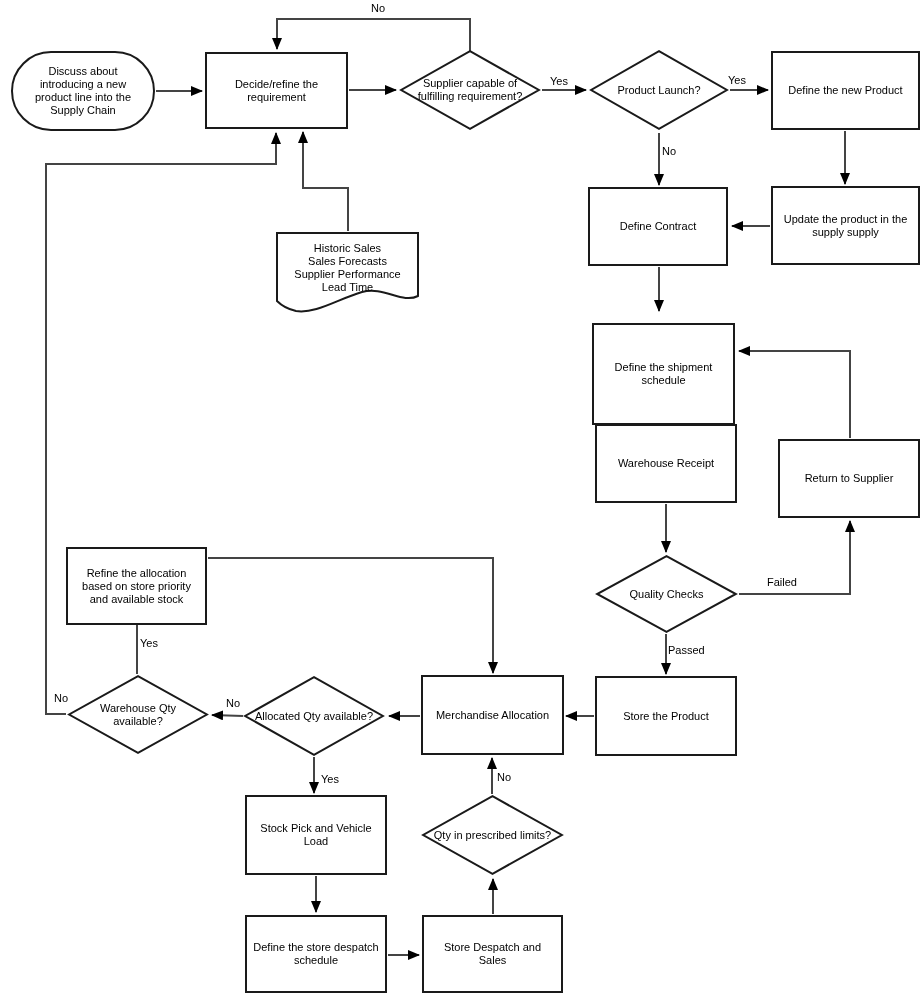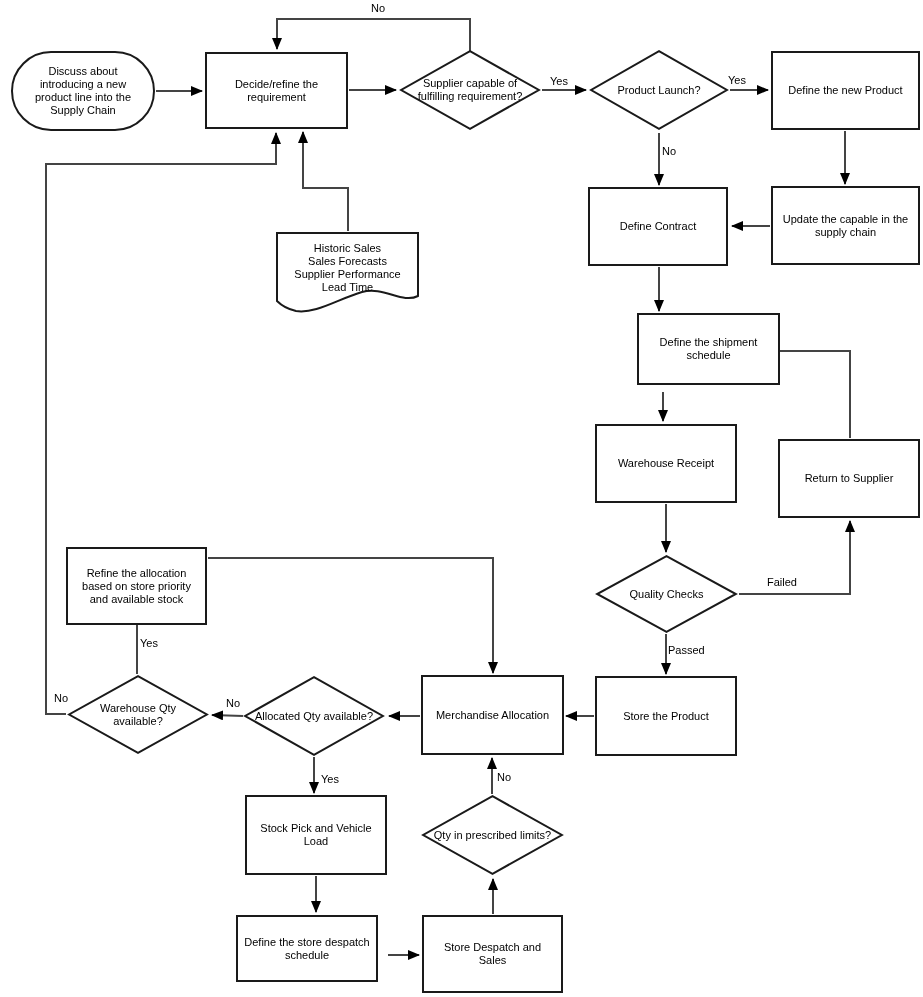--- a/index.html
+++ b/index.html
@@ -85,28 +85,28 @@
       <polygon points="50,1.5 98.5,50 50,98.5 1.5,50" vector-effect="non-scaling-stroke"></polygon>
     </svg>
     <span class="nlabel">Product Launch?</span>
   </div>
 
   <div class="node box" style="left:771px;top:51px;width:149px;height:79px;">
     <span class="nlabel">Define the new Product</span>
   </div>
 
   <div class="node box" style="left:771px;top:186px;width:149px;height:79px;">
-    <span class="nlabel">Update the capable in the supply chain</span>
+    <span class="nlabel">Update the product in the supply supply</span>
   </div>
 
   <div class="node box" style="left:588px;top:187px;width:140px;height:79px;">
     <span class="nlabel">Define Contract</span>
   </div>
 
-  <div class="node box" style="left:592px;top:313px;width:143px;height:72px;margin-left:45px;">
+  <div class="node box" style="left:592px;top:323px;width:143px;height:102px;">
     <span class="nlabel">Define the shipment schedule</span>
   </div>
 
   <div class="node box" style="left:595px;top:424px;width:142px;height:79px;">
     <span class="nlabel">Warehouse Receipt</span>
   </div>
 
   <div class="node box" style="left:778px;top:439px;width:142px;height:79px;">
     <span class="nlabel">Return to Supplier</span>
   </div>
@@ -148,21 +148,21 @@
     <svg class="shape-svg" viewBox="0 0 100 100" preserveAspectRatio="none">
       <polygon points="50,1.5 98.5,50 50,98.5 1.5,50" vector-effect="non-scaling-stroke"></polygon>
     </svg>
     <span class="nlabel">Qty in prescribed limits?</span>
   </div>
 
   <div class="node box" style="left:245px;top:795px;width:142px;height:80px;">
     <span class="nlabel">Stock Pick and Vehicle Load</span>
   </div>
 
-  <div class="node box" style="left:236px;top:915px;width:142px;height:67px;">
+  <div class="node box" style="left:245px;top:915px;width:142px;height:78px;">
     <span class="nlabel">Define the store despatch schedule</span>
   </div>
 
   <div class="node box" style="left:422px;top:915px;width:141px;height:78px;">
     <span class="nlabel">Store Despatch and Sales</span>
   </div>
 
   <div class="node docshape" style="left:276px;top:232px;width:143px;height:83px;">
     <svg class="shape-svg" viewBox="0 0 143 83" preserveAspectRatio="none">
       <path d="M1,1 L142,1 L142,64 C126,72 108,54 86,60 C62,67 40,82 20,79 C11,77 5,73 1,69 Z"></path>

